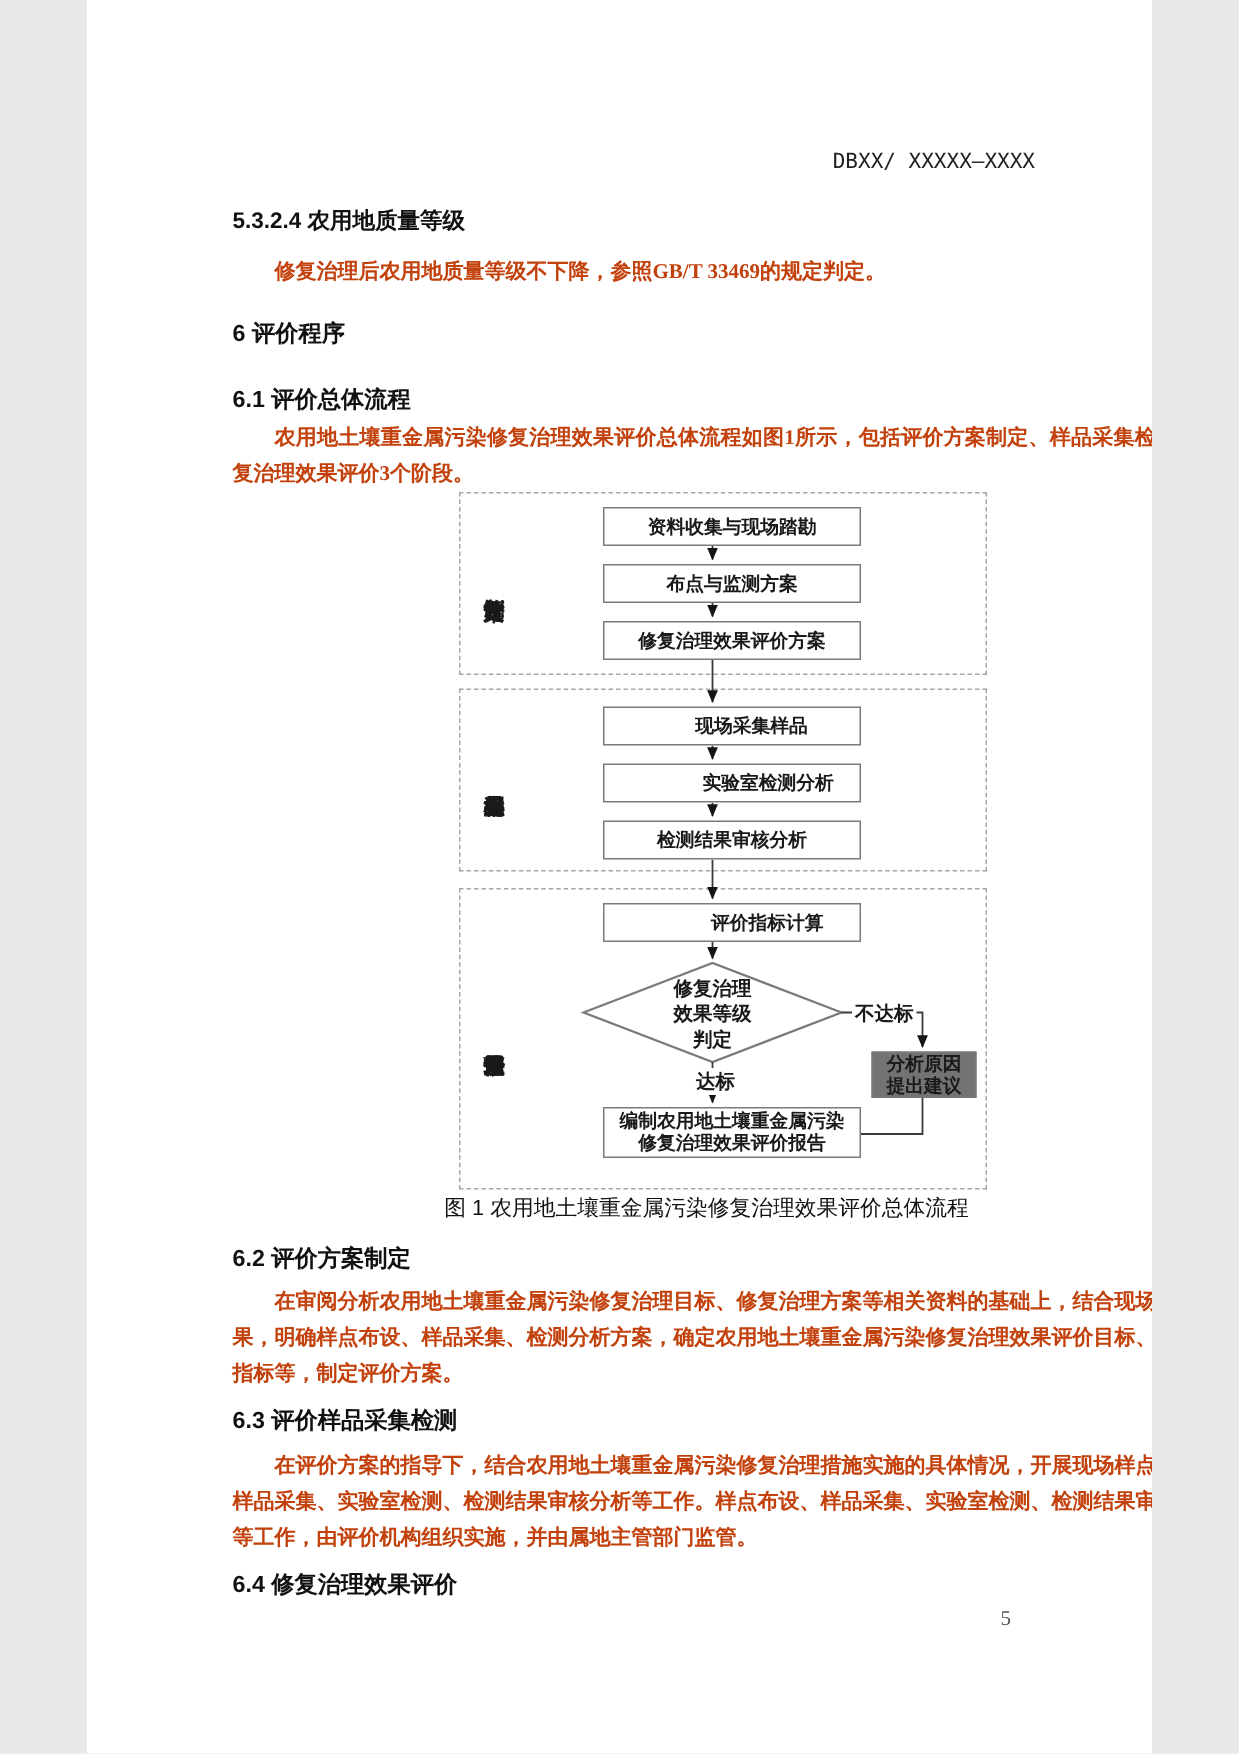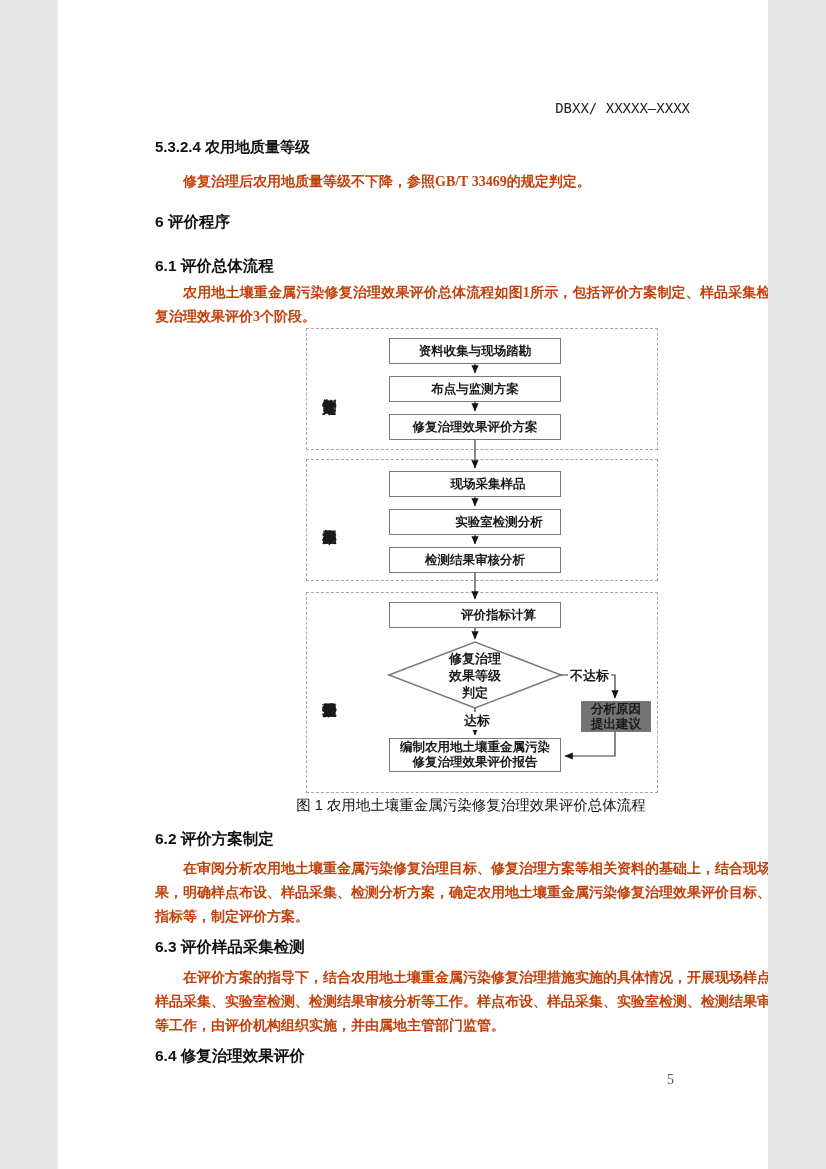--- a/index.html
+++ b/index.html
@@ -49,21 +49,21 @@
     position:absolute;left:11px;width:30px;
     display:flex;align-items:center;justify-content:center;
   }
   .stage-label{
     writing-mode:vertical-rl;text-orientation:upright;
     font-family:"Liberation Sans", sans-serif;
     font-weight:bold;font-size:14px;color:#1a1a1a;
     letter-spacing:0px;line-height:22px;
   }
   .fbox{
-    position:absolute;left:85px;width:172px;height:26px;
+    position:absolute;left:98px;width:172px;height:26px;
     border:1.5px solid #7a7a7a;background:#fff;
     display:flex;align-items:center;justify-content:center;
     font-family:"Liberation Sans", sans-serif;
     font-weight:bold;font-size:12.5px;color:#1a1a1a;
     box-sizing:border-box;white-space:nowrap;
   }
   .fbox.tall{height:34px;white-space:pre-line;text-align:center;line-height:15px;}
   .side-box{
     position:absolute;left:277px;top:373px;width:70px;height:31px;
     border:1.5px solid #7a7a7a;background:#737373;

